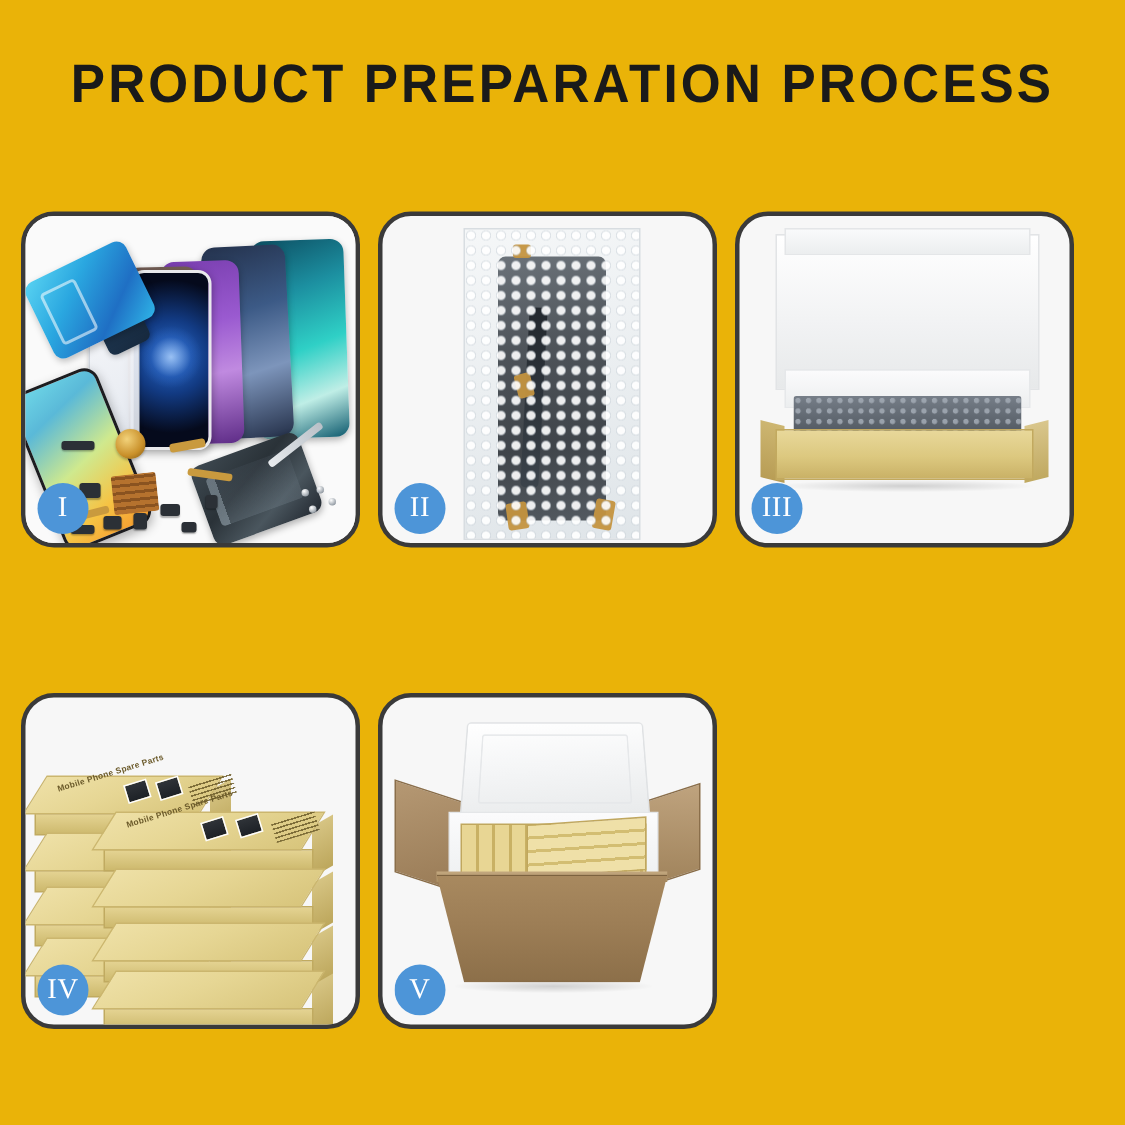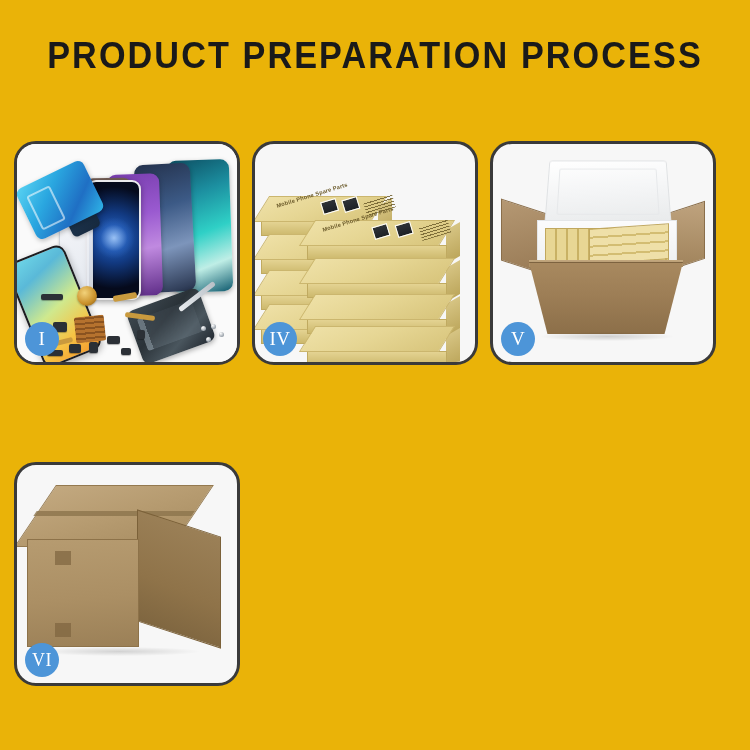--- a/index.html
+++ b/index.html
@@ -463,21 +463,48 @@
         <div class="screws">
             <i></i>
             <i></i>
             <i></i>
             <i></i>
           </div>
       </div>
       <div class="badge">I</div>
     </div>
 
-
+    <div class="panel">
+      <div class="stage">
+        <div class="p2-bag">
+          <div class="p2-part"></div>
+          <div class="p2-cable"></div>
+          <div class="p2-tab p2-t1"></div>
+          <div class="p2-tab p2-t2"></div>
+          <div class="p2-tab p2-t3"></div>
+          <div class="p2-tab p2-t4"></div>
+          <div class="p2-bubbles"></div>
+        </div>
+      </div>
+      <div class="badge">II</div>
+    </div>
+
+    <div class="panel">
+      <div class="stage">
+        <div class="p3-lid-back"></div>
+        <div class="p3-lid-top"></div>
+        <div class="p3-foam"></div>
+        <div class="p3-contents"></div>
+        <div class="p3-box-left"></div>
+        <div class="p3-box-right"></div>
+        <div class="p3-box-front"></div>
+        <div class="p3-shadow"></div>
+      </div>
+      <div class="badge">III</div>
+    </div>
 
     <div class="panel">
       <div class="stage">
         <div class="stack">
 
           <div class="sb" style="left:6px; top:52px; width:118px; height:40px;">
             <div class="side"></div>
               <div class="front"></div>
             <div class="top">
               <span class="label-txt">Mobile Phone Spare Parts</span>
@@ -541,27 +568,15 @@
         <div class="p5-foam-inner"></div>
         <div class="p5-goods"></div>
         <div class="p5-goods2"></div>
         <div class="p5-rim"></div>
         <div class="p5-body"></div>
         <div class="p5-shadow"></div>
       </div>
       <div class="badge">V</div>
     </div>
 
-    <div class="panel">
-      <div class="stage">
-        <div class="p6-top"></div>
-        <div class="p6-seam"></div>
-        <div class="p6-side"></div>
-        <div class="p6-front"></div>
-        <div class="p6-tape1"></div>
-        <div class="p6-tape2"></div>
-        <div class="p6-shadow"></div>
-      </div>
-      <div class="badge wide">VI</div>
-    </div>
 
   </div>
 </div>
 
 </body></html>

